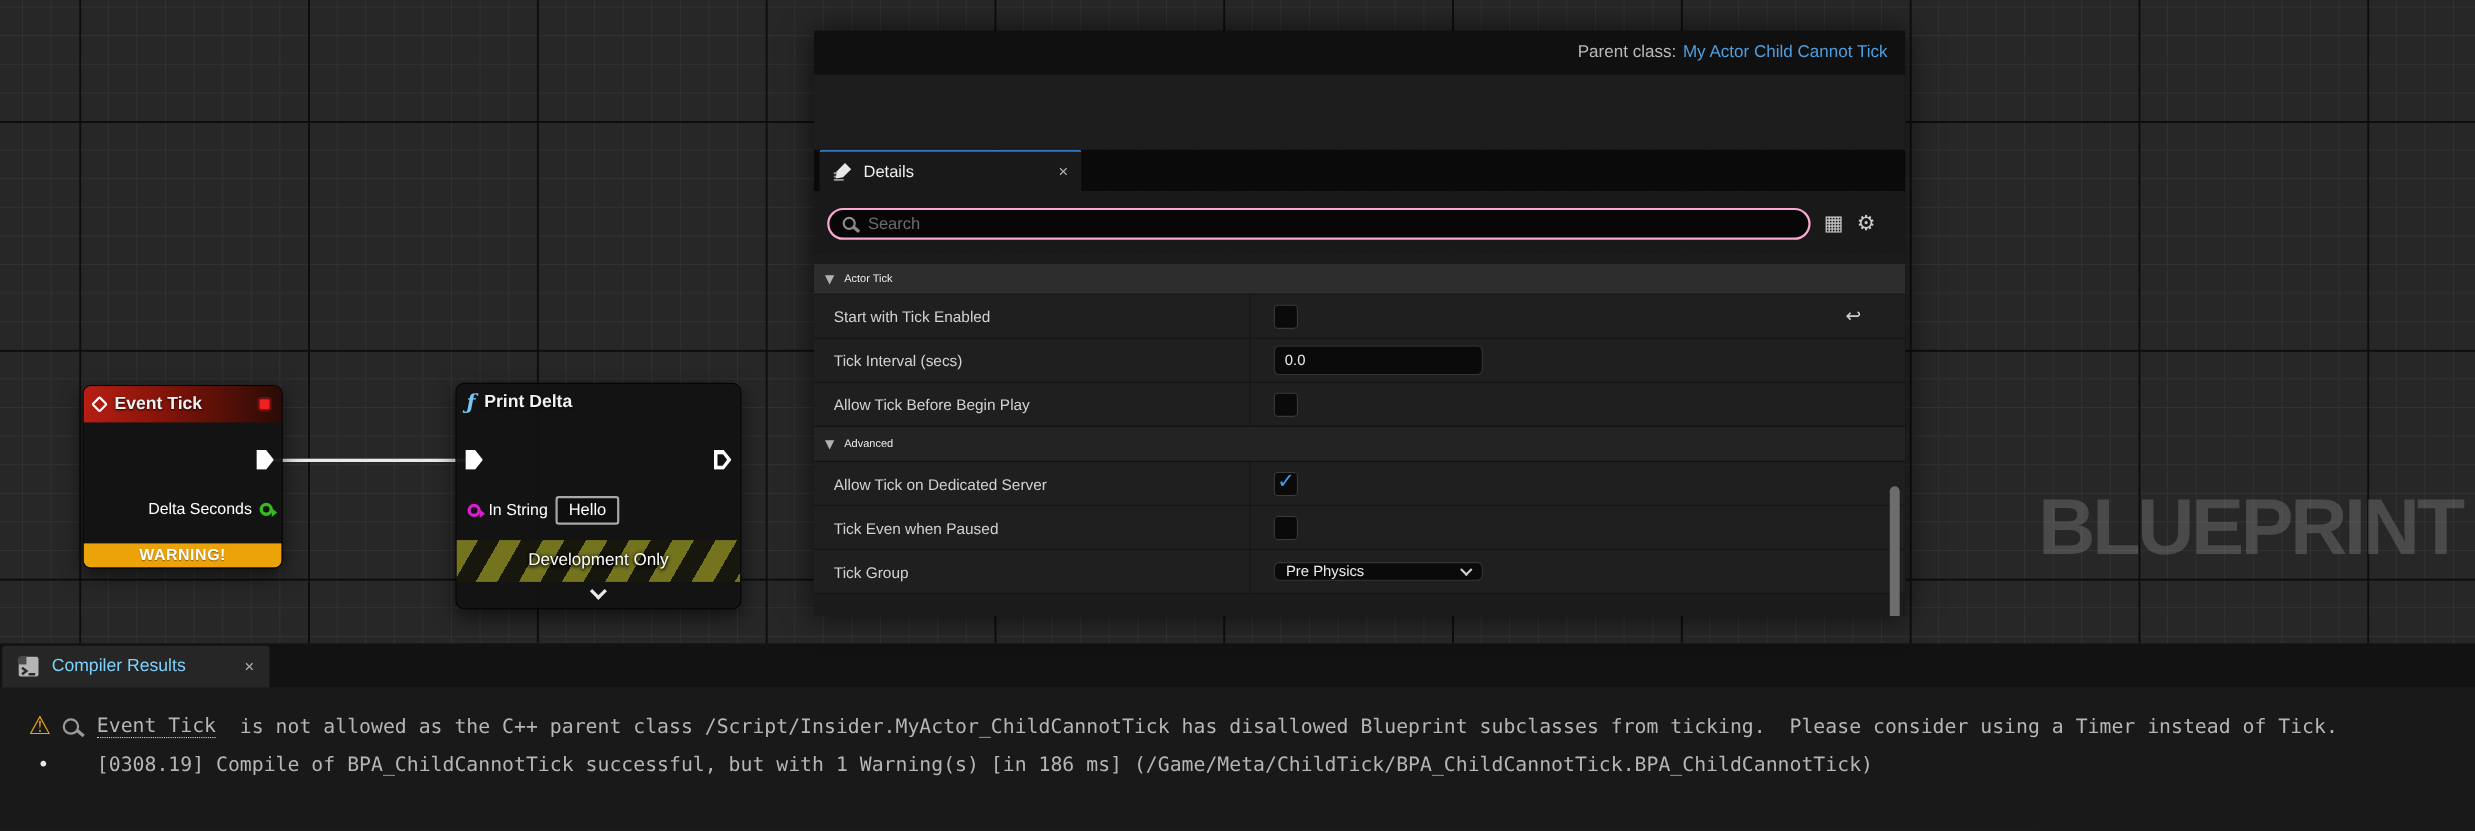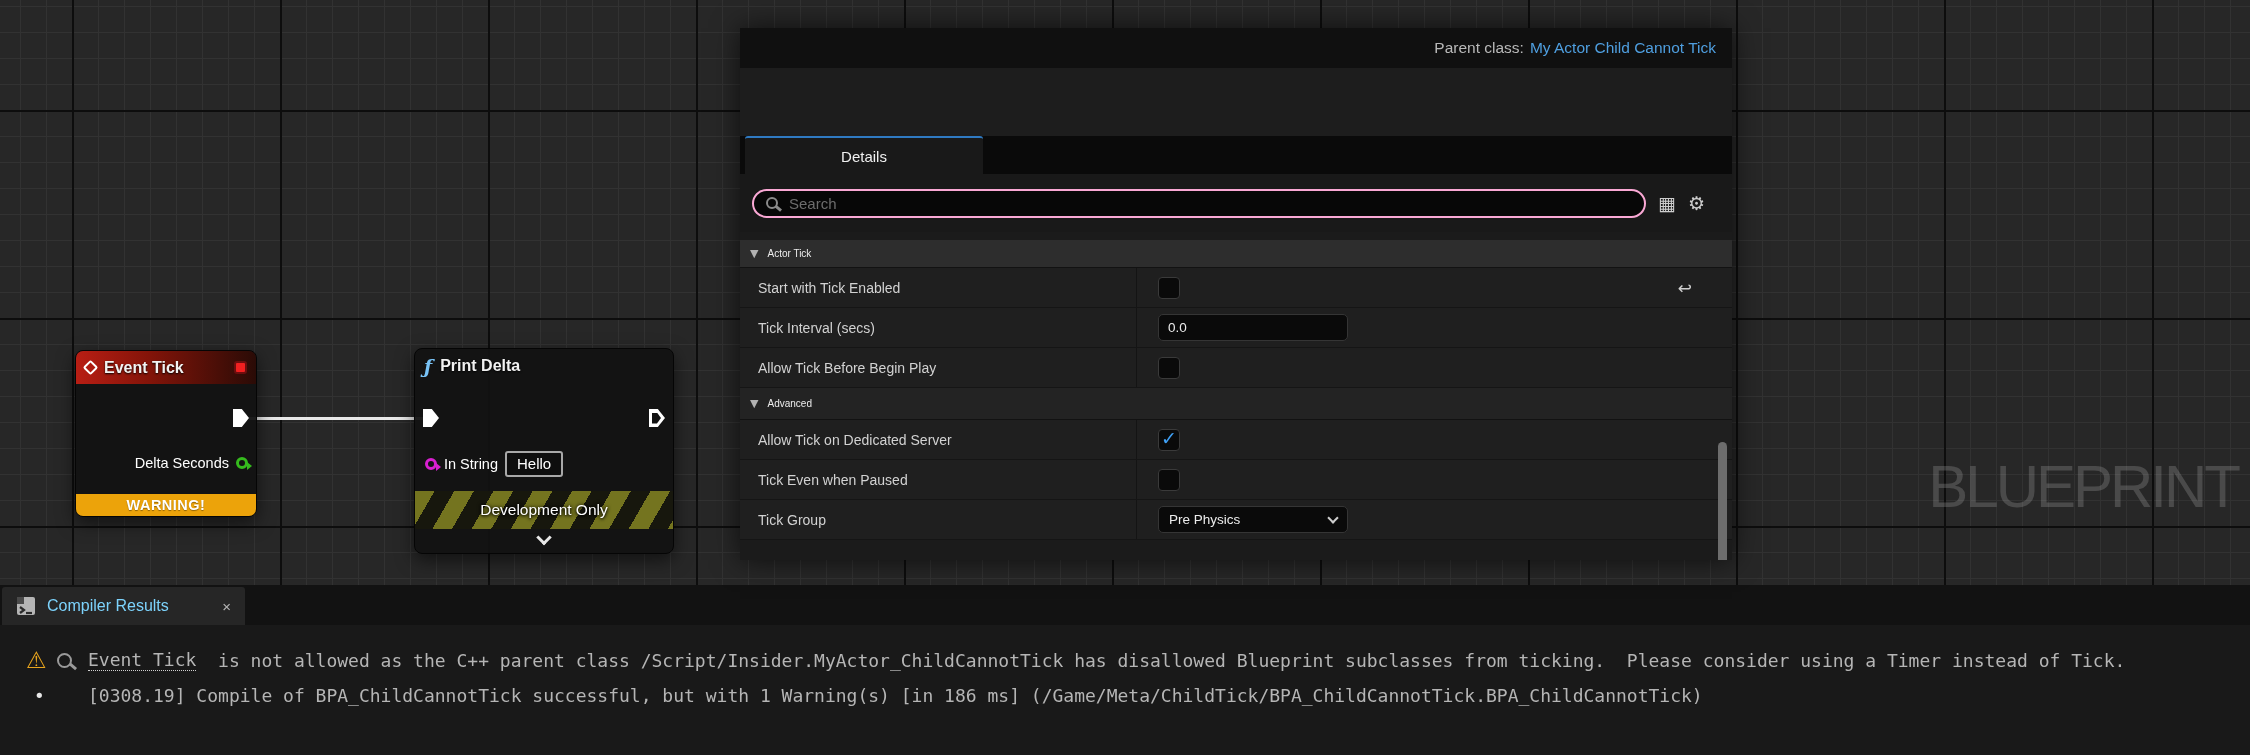--- a/index.html
+++ b/index.html
@@ -15,22 +15,22 @@
     background-color:#272727;
     background-image:
       linear-gradient(#0d0d0d 2px, transparent 2px),
       linear-gradient(90deg, #0d0d0d 2px, transparent 2px),
       linear-gradient(#323232 1px, transparent 1px),
       linear-gradient(90deg, #323232 1px, transparent 1px);
     background-size: 208px 208px, 208px 208px, 26px 26px, 26px 26px;
     background-position: 72px 110px, 72px 110px, 20px 6px, 20px 6px;
   }
   .watermark {
-    position:absolute; right:12px; top:452px;
-    font-size:60px; font-weight:normal; letter-spacing:-3px;
+    position:absolute; right:12px; top:439px;
+    font-size:72px; font-weight:bold; letter-spacing:-3px;
     color:rgba(200,200,200,0.22); user-select:none; white-space:nowrap;
   }
 
   
   .wire { position:absolute; left:249px; top:417px; width:175px; height:2.5px; background:#e8e8e8; z-index:4; }
 
   .node { position:absolute; border-radius:8px; border:1px solid #050505;
           box-shadow:0 6px 18px rgba(0,0,0,0.55); z-index:5; overflow:hidden; background:rgba(18,18,18,0.95); }
   .node-header { height:33px; display:flex; align-items:center; padding:0 9px; gap:8px; }
   .node-title { font-size:16px; font-weight:bold; color:#f2f2f2; text-shadow:0 1px 2px #000; white-space:nowrap; }
@@ -81,21 +81,21 @@
   .details-panel { position:absolute; left:740px; top:28px; width:992px; height:532px;
     display:flex; flex-direction:column; box-shadow:0 0 26px rgba(0,0,0,0.65); z-index:8; }
   .parent-bar { height:40px; background:#101010; display:flex; align-items:center;
     justify-content:flex-end; padding-right:16px; font-size:15.5px; gap:6px; }
   .parent-label { color:#b9b9b9; }
   .parent-link { color:#4f9fe0; cursor:pointer; }
   .toolbar-gap { height:68px; background:#1d1d1d; }
   .tab-row { height:38px; background:#0a0a0a; display:flex; align-items:flex-end; }
   .details-tab { margin-left:5px; width:238px; height:38px; background:#191919;
     border-top:2px solid #2f7ac2; border-radius:3px 3px 0 0;
-    display:flex; align-items:center; padding:0 12px; gap:10px;flex-direction:column; }
+    display:flex; align-items:center; padding:0 12px; gap:10px; }
   .details-tab .tab-label { font-size:15px; color:#efefef; }
   .tab-close { margin-left:auto; color:#b5b5b5; font-size:15px; cursor:pointer; }
   .search-row { height:58px; background:#191919; display:flex; align-items:center; padding:0 12px; gap:12px; }
   .search-pill { flex:0 0 894px; height:29px; background:#070707; border:2px solid #f9a8d4;
     border-radius:15px; display:flex; align-items:center; padding:0 12px; gap:9px; }
   .magnifier { width:12px; height:12px; border:2px solid #8b8b8b; border-radius:50%; position:relative; flex:0 0 auto; }
   .magnifier::after { content:""; position:absolute; width:7px; height:2.5px; background:#8b8b8b;
     right:-6px; bottom:-2px; transform:rotate(40deg); }
   .search-pill input { background:transparent; border:none; outline:none; color:#d8d8d8;
     font-size:15px; width:100%; font-family:"Liberation Sans",sans-serif; }
@@ -113,21 +113,21 @@
     display:flex; align-items:center; position:relative; }
   .drow .rlabel { position:absolute; left:18px; font-size:14px; color:#d2d2d2; }
   .drow .coldiv { position:absolute; left:396px; top:0; bottom:0; width:1px; background:#141414; }
   .rvalue { position:absolute; left:418px; display:flex; align-items:center; }
   .checkbox { width:22px; height:22px; background:#0a0a0a; border:1px solid #3a3a3a; border-radius:4px;
     display:flex; align-items:center; justify-content:center; cursor:pointer; }
   .checkbox .checkmark { color:#3fa0f5; font-size:19px; font-weight:bold;
     font-family:"DejaVu Sans",sans-serif; line-height:1; margin-top:-2px; }
   .text-input { width:190px; height:27px; background:#0a0a0a; border:1px solid #353535; border-radius:5px;
     color:#ececec; font-size:13.5px; padding:0 9px; font-family:"Liberation Sans",sans-serif; outline:none; }
-  .dropdown { width:190px; height:27px; background:#0a0a0a; border:1px solid #353535; border-radius:5px;
+  .dropdown { width:190px; height:17px; background:#0a0a0a; border:1px solid #353535; border-radius:5px;
     display:flex; align-items:center; justify-content:space-between; padding:0 10px; cursor:pointer; }
   .dropdown .dval { font-size:13.5px; color:#ececec; }
   .dd-chevron { width:8px; height:8px; border-right:2px solid #cfcfcf; border-bottom:2px solid #cfcfcf;
     transform:rotate(45deg); margin-top:-4px; }
   .reset-icon { position:absolute; right:40px; font-size:17px; color:#cfcfcf;
     font-family:"DejaVu Sans",sans-serif; cursor:pointer; }
   .scroll-thumb { position:absolute; right:5px; top:210px; width:9px; height:300px;
     background:#6d6d6d; border-radius:5px; cursor:pointer; }
 
   

